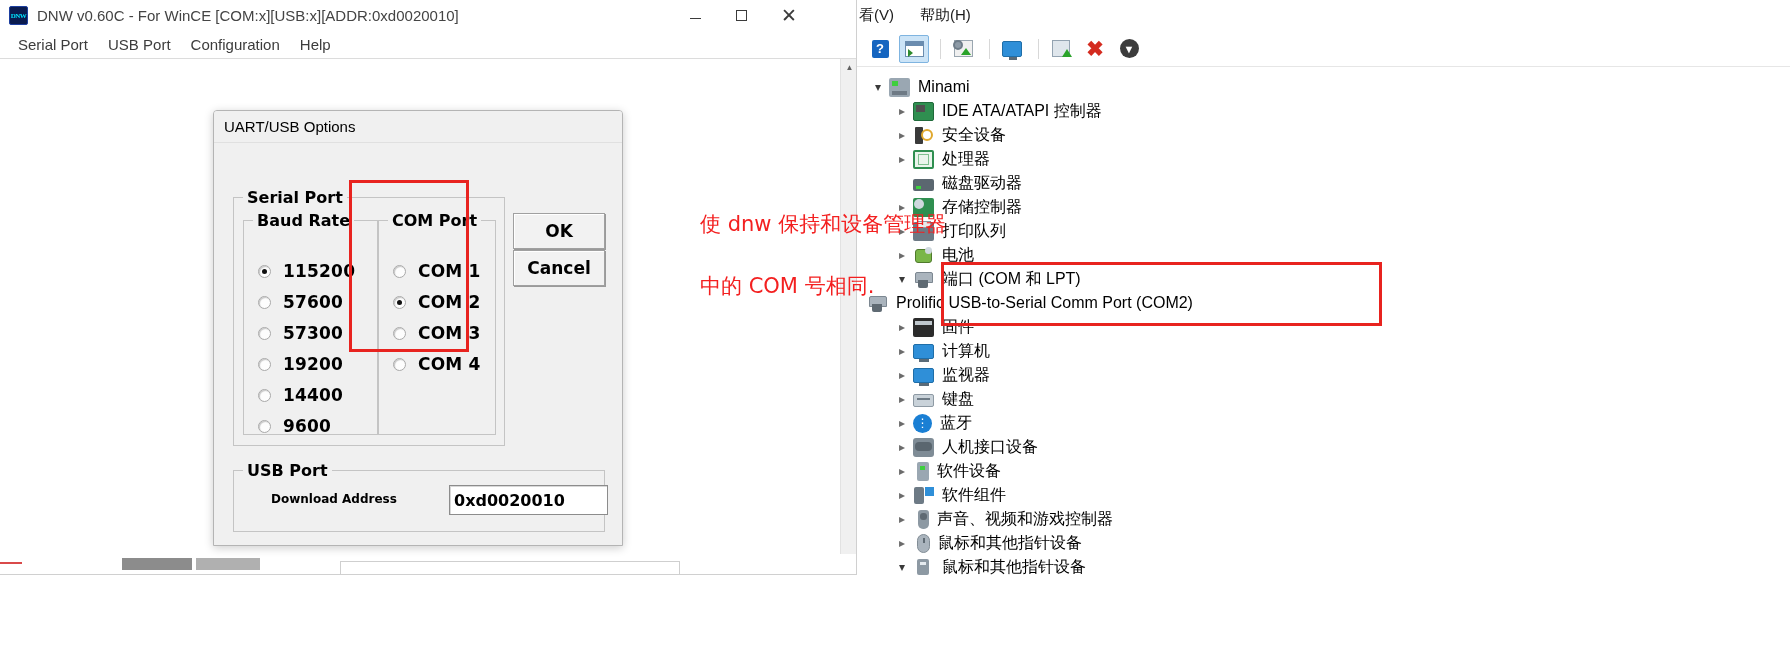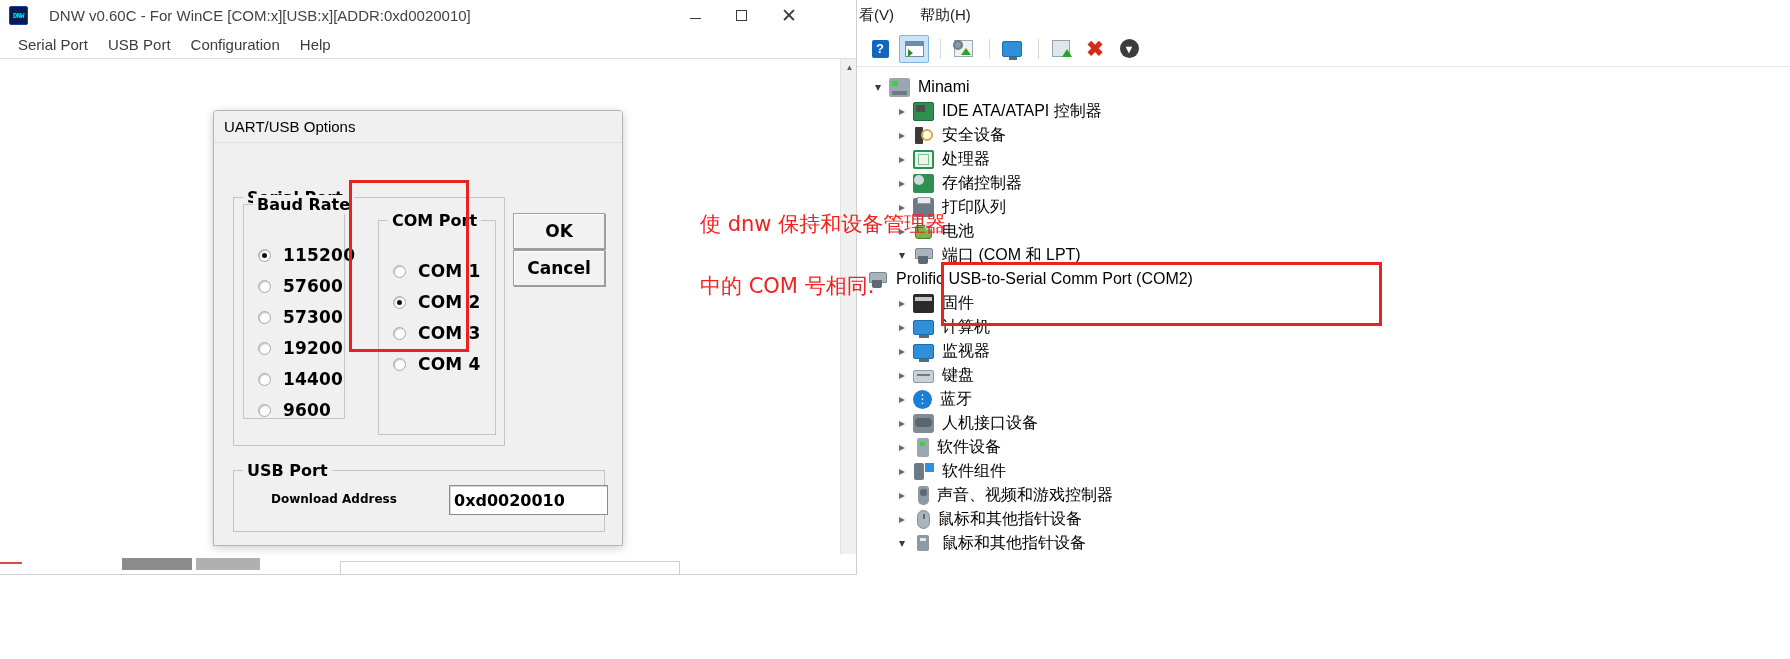--- a/index.html
+++ b/index.html
@@ -16,25 +16,25 @@
   #dnw-window{
     position:absolute; left:0; top:0; width:857px; height:575px;
     background:#ffffff; border-right:1px solid #d0d0d0; border-bottom:1px solid #d0d0d0;
     overflow:hidden;
   }
   #dnw-titlebar{
     position:absolute; left:0; top:0; width:857px; height:31px;
     background:#ffffff; display:flex; align-items:center;
   }
   #dnw-appicon{
-    width:19px;height:19px;margin-left:9px;margin-right:21px;
+    width:19px;height:19px;margin-left:9px;margin-right:9px;
     background:#0a1b4f;border:1px solid #1d3fa0;border-radius:2px;
     display:flex;align-items:center;justify-content:center;
     font-size:7px;font-weight:bold;color:#00e5ff;letter-spacing:-0.5px;
-    font-family:Liberation Mono, monospace;
+    font-family:Liberation Serif, serif;
   }
   #dnw-title{
     font-size:15px;color:#444;white-space:nowrap;
   }
   .win-ctl{
     position:absolute;top:0;width:46px;height:31px;
     display:flex;align-items:center;justify-content:center;
     color:#3b3b3b;font-size:15px;
   }
   #btn-min{right:138px;}
@@ -98,21 +98,21 @@
   
   .groupbox{
     position:absolute;border:1px solid #c4c4c4;background:transparent;
   }
   .groupbox > .gb-title{
     position:absolute;top:-10px;left:9px;background:#f0f0f0;padding:0 4px;
     font-size:16px;font-weight:bold;color:#000;white-space:nowrap;
     font-family:"DejaVu Sans", sans-serif;
   }
   #gb-serial{left:19px;top:54px;width:272px;height:249px;}
-  #gb-baud{left:9px;top:6px;width:102px;height:215px;}
+  #gb-baud{left:9px;top:22px;width:135px;height:215px;}
   #gb-com{left:144px;top:22px;width:118px;height:215px;}
   #gb-usb{left:19px;top:327px;width:372px;height:62px;}
 
   .radio-row{
     position:absolute;left:14px;display:flex;align-items:center;height:20px;
   }
   .radio{
     width:13px;height:13px;border-radius:50%;
     background:#fdfdfd;border:1px solid #a9a9a9;
     box-shadow:inset 1px 1px 1px rgba(0,0,0,0.22);
@@ -453,20 +453,25 @@
       <span class="tree-icon ic-sec"></span>
       <span class="tree-label">安全设备</span>
     </div>
 
     <div class="tree-row" style="padding-left:34px">
       <span class="chev">▸</span>
       <span class="tree-icon ic-cpu"></span>
       <span class="tree-label">处理器</span>
     </div>
 
+    <div class="tree-row" style="padding-left:34px">
+      <span class="chev"></span>
+      <span class="tree-icon ic-disk"></span>
+      <span class="tree-label">磁盘驱动器</span>
+    </div>
 
     <div class="tree-row" style="padding-left:34px">
       <span class="chev">▸</span>
       <span class="tree-icon ic-stor"></span>
       <span class="tree-label">存储控制器</span>
     </div>
 
     <div class="tree-row" style="padding-left:34px">
       <span class="chev">▸</span>
       <span class="tree-icon ic-print"></span>

